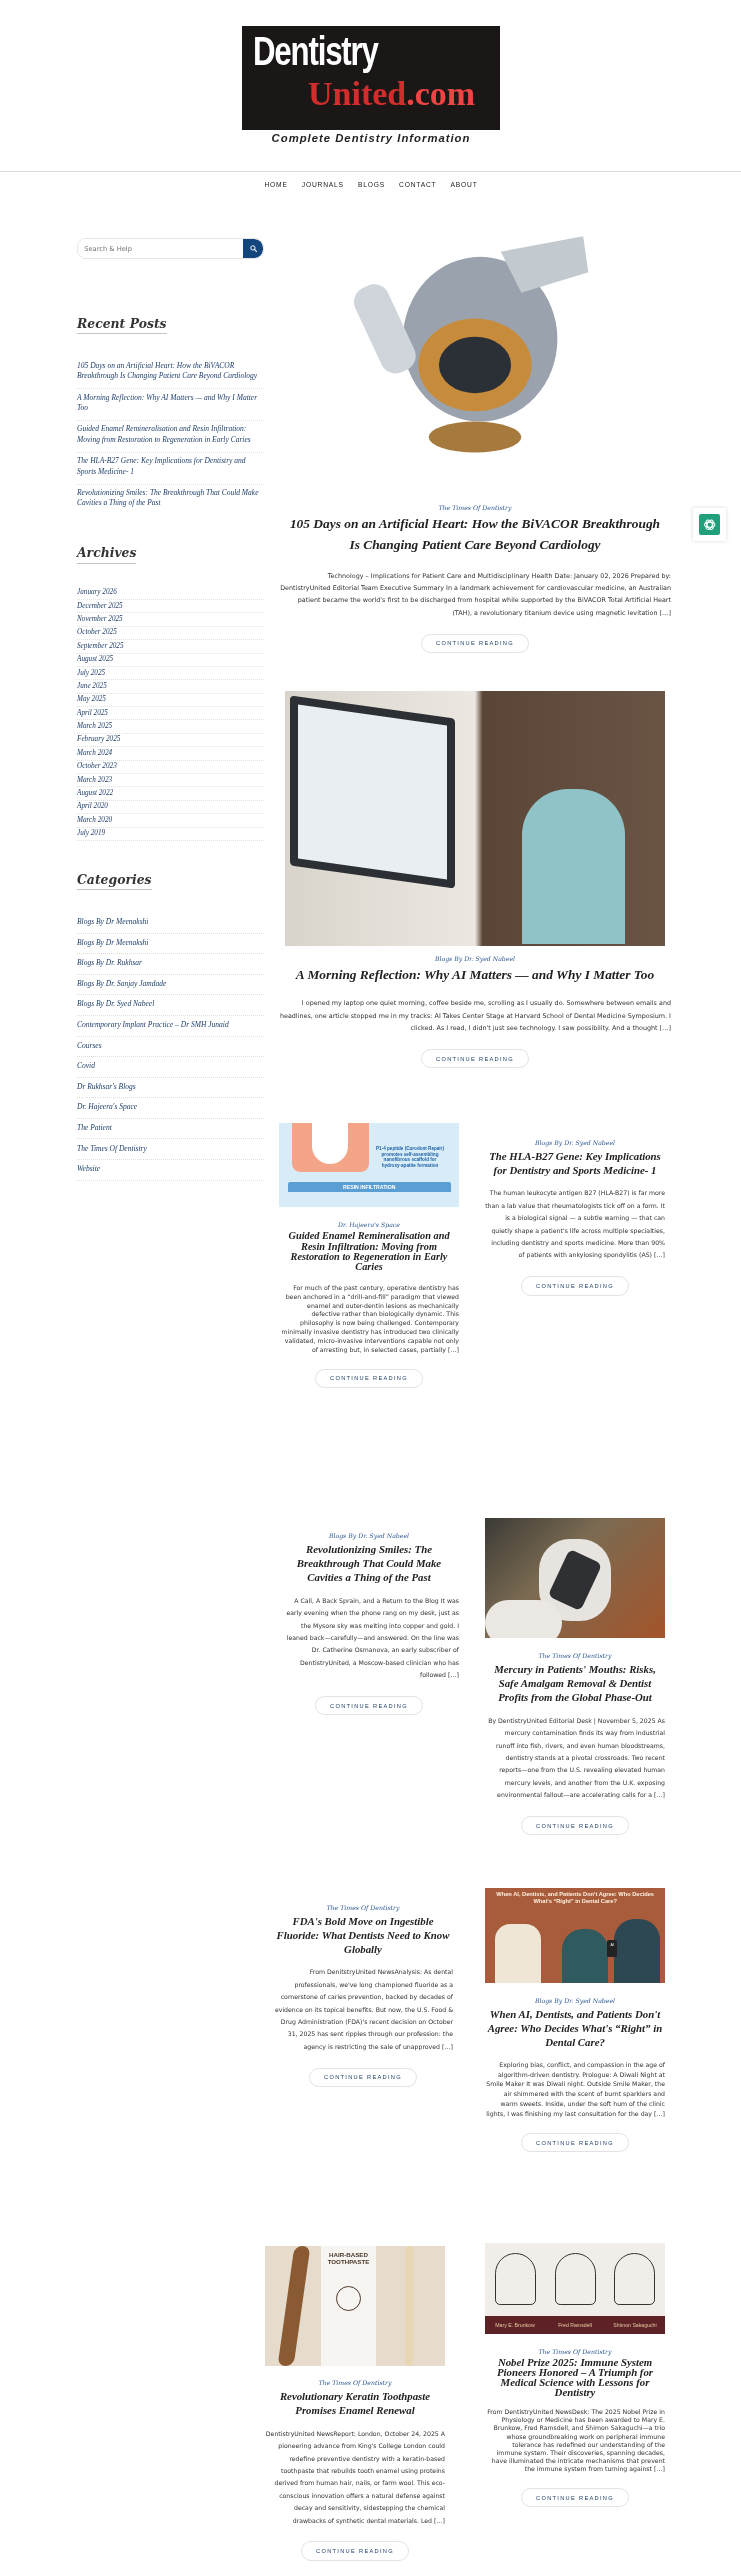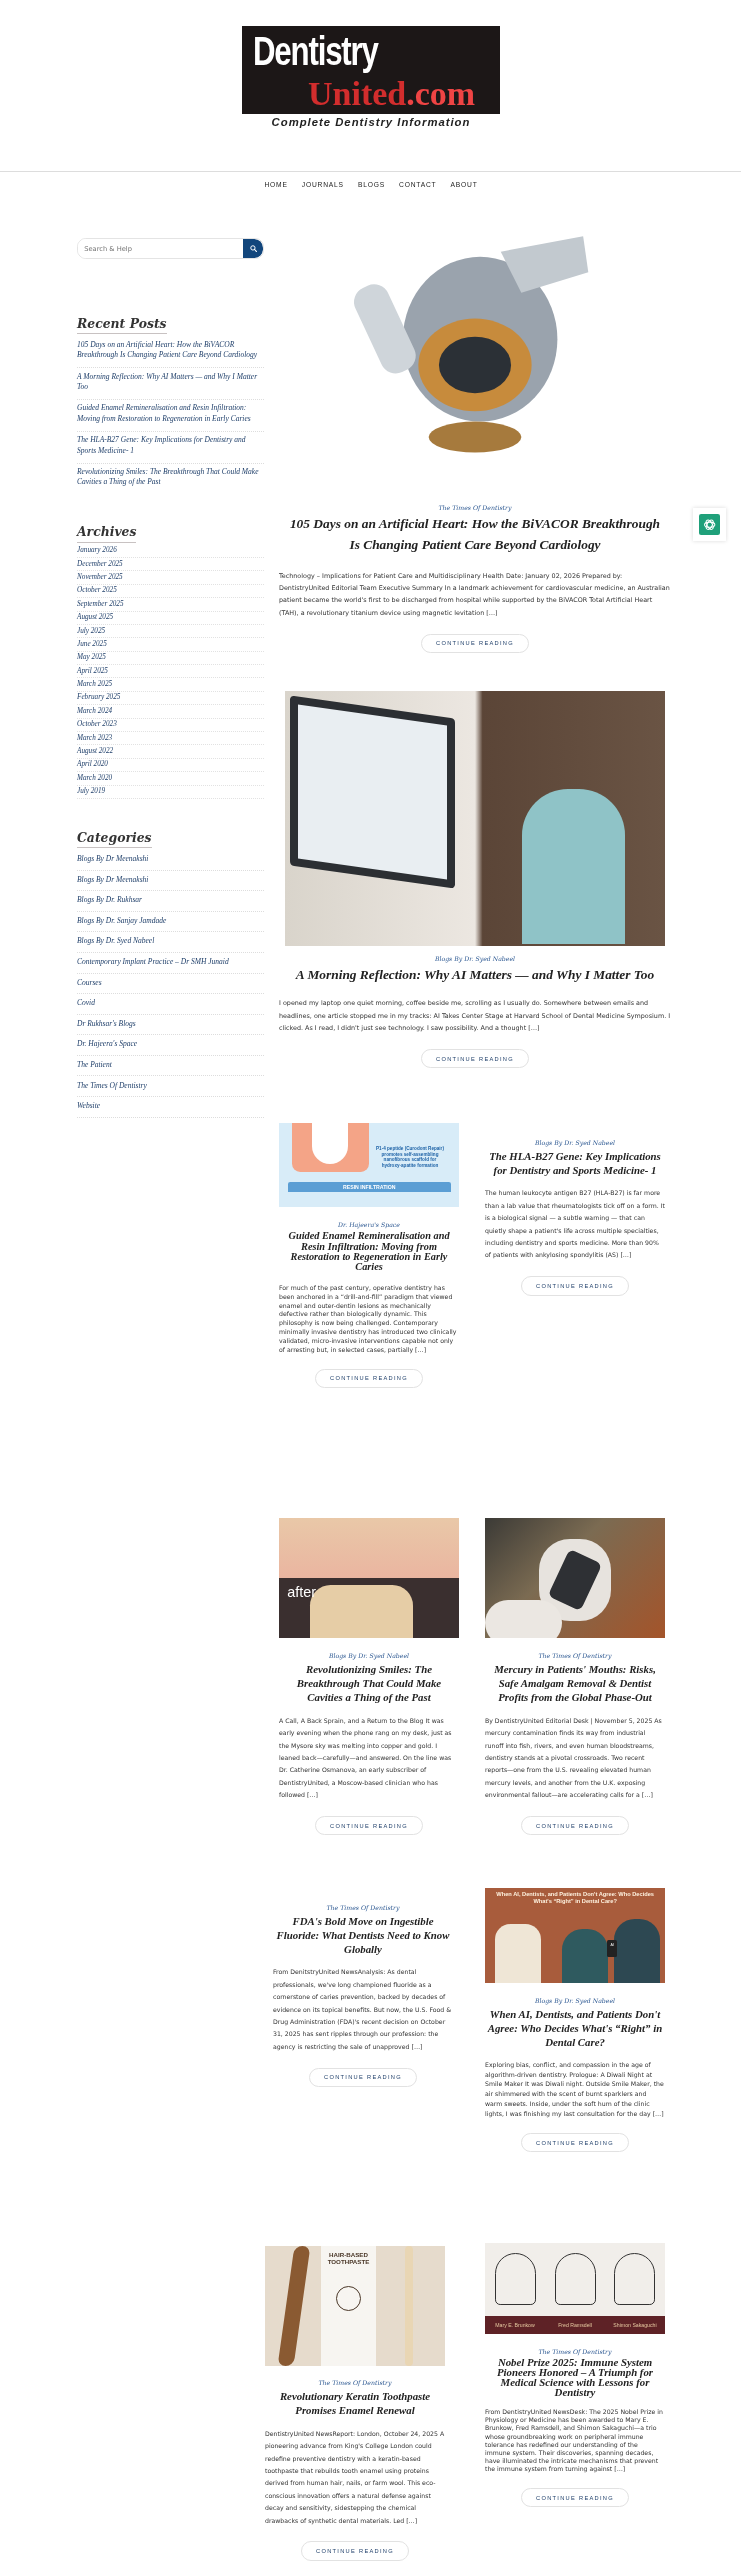--- a/index.html
+++ b/index.html
@@ -1,46 +1,46 @@
 <!DOCTYPE html>
 <html style="font-size:8.2px"><head>
 <meta charset="utf-8">
 <style>
 *{box-sizing:border-box;margin:0;padding:0}
 body{width:742px;height:2822px;background:#fff;font-family:"Liberation Sans",sans-serif;color:#333;position:relative;overflow:hidden}
 a{color:inherit;text-decoration:none}
 
 .header{height:170px;position:relative}
 .logo{position:absolute;left:242px;top:26px;width:258px;height:106px}
-.logo-top{height:88px;background:#1c1717;position:relative}
+.logo-top{height:104px;background:#1c1717;position:relative}
 .logo-dentistry{position:absolute;left:11.3px;top:3.1px;color:#fff;font-family:"Liberation Sans",sans-serif;font-size:40px;font-weight:bold;letter-spacing:-1.5px;transform:scaleX(0.78);transform-origin:left}
 .logo-united{position:absolute;left:66px;top:49px;font-family:"Liberation Serif",serif;font-size:34px;font-weight:bold;color:#d22d2d}
 .logo-united span{color:#ef4444}
 .logo-tag{height:17px;text-align:center;font-family:"Liberation Sans",sans-serif;font-style:italic;font-weight:bold;font-size:11.3px;letter-spacing:1px;color:#222;line-height:17px}
 .nav-rule{position:absolute;left:0;right:0;top:171px;border-top:0.5px solid #ddd}
 .nav{position:absolute;top:181px;left:0;right:0;text-align:center;font-size:6.7px;letter-spacing:0.8px;color:#222}
 .nav a{margin:0 5.7px;display:inline-block}
 
 .sidebar{position:absolute;left:77px;top:238px;width:187px}
 .search{display:flex;height:21px;border:0.5px solid #e4e4e4;border-radius:8.8px;overflow:hidden}
 .search input{flex:1;border:none;padding-left:6.2px;font-size:6.7px;color:#999;font-family:"DejaVu Sans",sans-serif;outline:none}
 .search button{width:19.6px;background:#12467c;border:none;color:#fff;border-radius:0 8.8px 8.8px 0;display:flex;align-items:center;justify-content:center}
-.widget-title{font-family:"DejaVu Serif",serif;font-style:italic;font-size:12.4px;color:#333;display:inline-block;padding-bottom:2.1px;border-bottom:1.5px solid #c8c2c2;margin-bottom:2px}
+.widget-title{font-family:"DejaVu Serif",serif;font-style:italic;font-size:12.4px;color:#333;display:inline-block;padding-bottom:2.1px;border-bottom:1.5px solid #c8c2c2;margin-bottom:23px}
 .recent{margin-top:57px}
 .list a{display:block;font-family:"Liberation Serif",serif;font-style:italic;color:#1e3e69;font-size:7.5px;line-height:10.3px;padding:3.6px 0 6.7px;border-bottom:0.5px dotted #ddd}
 .archives{margin-top:30px}
 .archives .list a{font-size:7.2px;padding:2.6px 0;line-height:7.2px;border-bottom:0.5px dotted #e2e2e2}
 .categories{margin-top:31px}
 .categories .list a{padding:4.1px 0 5.2px;font-size:7.5px}
 
 .main{position:absolute;left:279px;width:392px}
 .post{text-align:center}
 .cat{font-family:"DejaVu Serif",serif;font-style:italic;color:#2b5791;font-size:6.2px}
 .title{font-family:"Liberation Serif",serif;font-style:italic;color:#222;margin-top:3.1px}
-.excerpt{text-align:left;font-family:"DejaVu Sans",sans-serif;color:#333;font-size:6.4px;line-height:12.4px}
+.excerpt{text-align:right;font-family:"DejaVu Sans",sans-serif;color:#333;font-size:6.4px;line-height:12.4px}
 .btn{display:inline-block;border:0.5px solid #e2e2e2;border-radius:10.3px;padding:5.7px 14.4px;font-size:5.7px;letter-spacing:1.3px;color:#1e3e69;margin-top:14.4px}
 .img{display:block;position:relative;overflow:hidden}
 .col{position:absolute;width:180px}
 .col .title{font-size:10.8px;line-height:14px}
 .col .excerpt{font-size:6.2px;line-height:12.4px}
 .fab{position:absolute;left:693px;top:508px;width:33px;height:33px;background:#fff;box-shadow:0 0 4.1px rgba(0,0,0,.15);display:flex;align-items:center;justify-content:center}
 .fab div{width:20.6px;height:20.6px;background:#1fa07a;border-radius:2.1px;display:flex;align-items:center;justify-content:center}
 </style>
 </head>
 <body>
@@ -174,24 +174,20 @@
   </article>
 
   <article class="col post" style="left:485px;top:1139px">
     <div class="cat">Blogs By Dr. Syed Nabeel</div>
     <h2 class="title">The HLA-B27 Gene: Key Implications for Dentistry and Sports Medicine- 1</h2>
     <p class="excerpt" style="margin-top:10.3px"> The human leukocyte antigen B27 (HLA-B27) is far more than a lab value that rheumatologists tick off on a form. It is a biological signal — a subtle warning — that can quietly shape a patient's life across multiple specialties, including dentistry and sports medicine. More than 90% of patients with ankylosing spondylitis (AS) […]</p>
     <a class="btn">CONTINUE READING</a>
   </article>
 
   <article class="col post" style="left:279px;top:1518px">
-    <a class="img" style="height:120px;background:linear-gradient(180deg,#e9c8a8 0%,#eab5a0 50%,#3a2f2f 50%,#3a2f2f 100%)">
-      <div style="position:absolute;left:31px;top:67px;width:103px;height:53px;background:#e6cda6;border-radius:20.6px 20.6px 0 0"></div>
-      <span style="position:absolute;left:8.2px;top:66px;color:#fff;font-size:14.4px">after</span>
-    </a>
     <div class="cat" style="margin-top:14.4px">Blogs By Dr. Syed Nabeel</div>
     <h2 class="title">Revolutionizing Smiles: The Breakthrough That Could Make Cavities a Thing of the Past</h2>
     <p class="excerpt" style="margin-top:10.3px">A Call, A Back Sprain, and a Return to the Blog It was early evening when the phone rang on my desk, just as the Mysore sky was melting into copper and gold. I leaned back—carefully—and answered. On the line was Dr. Catherine Osmanova, an early subscriber of DentistryUnited, a Moscow-based clinician who has followed […]</p>
     <a class="btn">CONTINUE READING</a>
   </article>
 
   <article class="col post" style="left:485px;top:1518px">
     <a class="img" style="height:120px;background:linear-gradient(135deg,#3b3a36 0%,#7b6b52 40%,#a4542a 100%)">
       <div style="position:absolute;left:54px;top:20.6px;width:72px;height:82px;background:#e7e3de;border-radius:31px"></div>
       <div style="position:absolute;left:72px;top:36px;width:36px;height:52px;background:#2e3034;border-radius:6.2px;transform:rotate(25deg)"></div>

